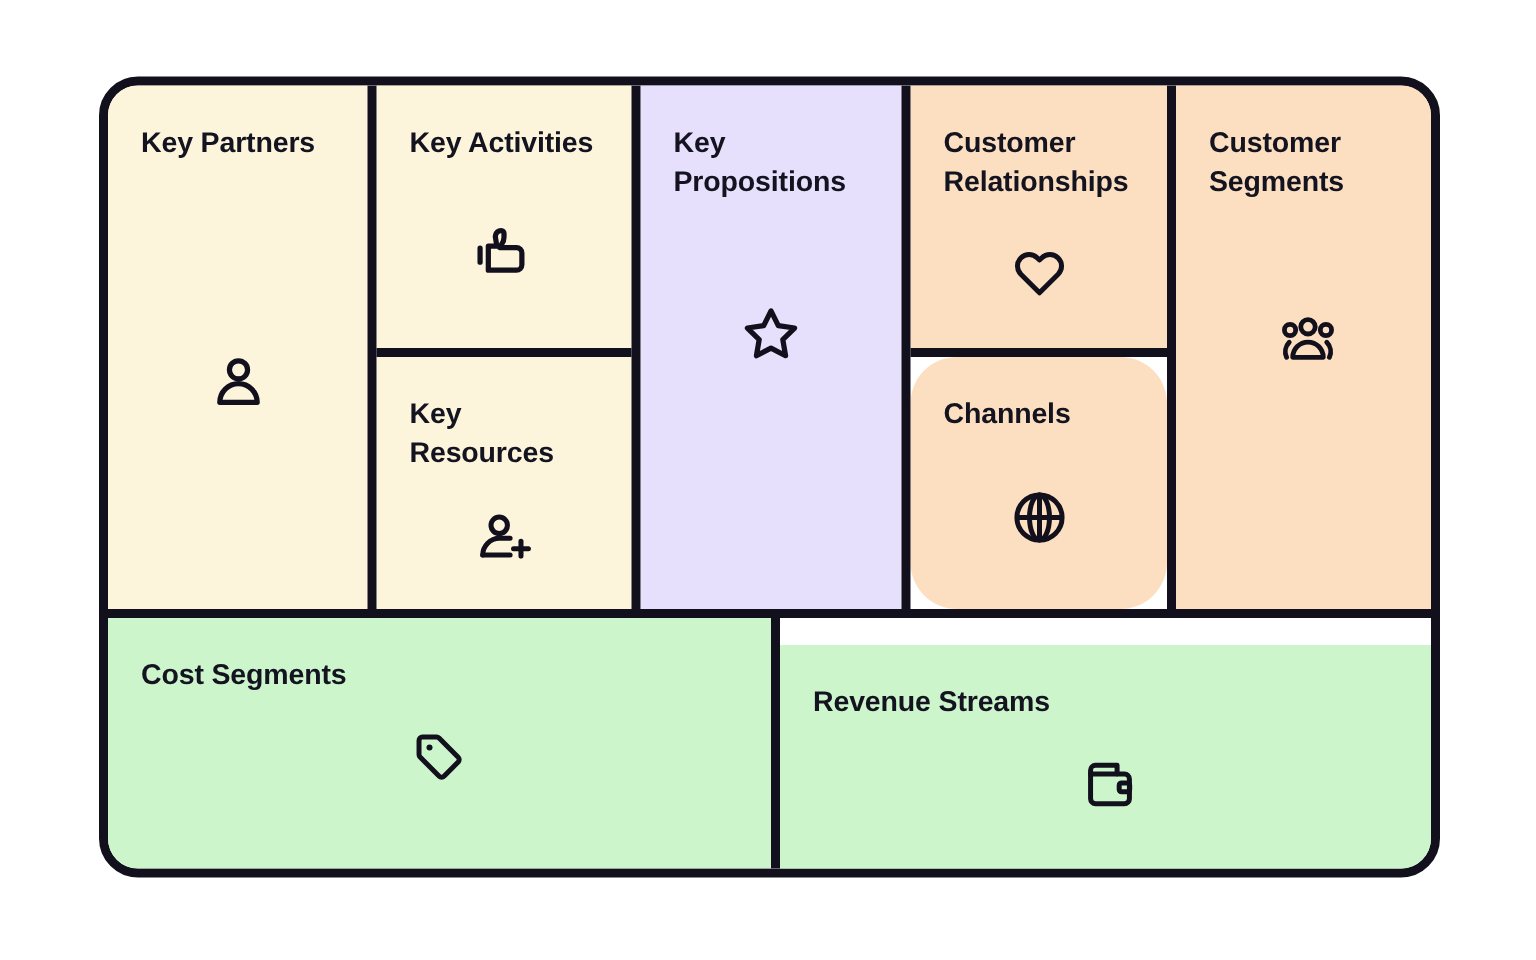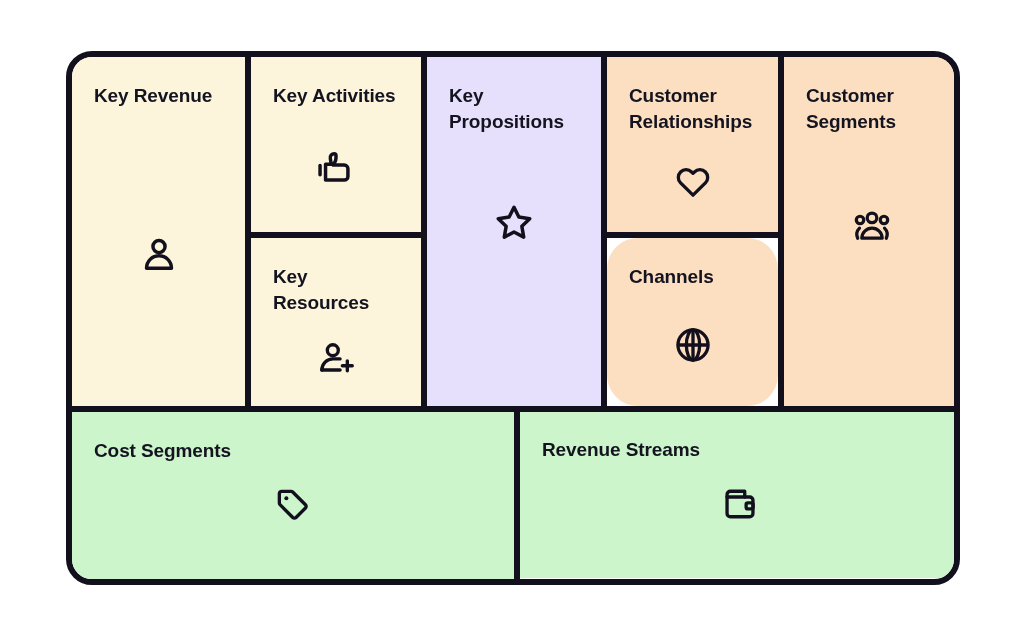--- a/index.html
+++ b/index.html
@@ -74,21 +74,21 @@
   }
 </style>
 </head>
 <body>
 
 <div id="canvas-root">
 
   <div class="bmc-frame">
 
     <div class="bmc-block" style="left:0px; top:0px; width:173px; height:349px; background:#fcf5dc;">
-      <div class="block-title">Key Revenue</div>
+      <div class="block-title">Key Partners</div>
       <div class="block-icon">
         <svg width="44" height="44" viewBox="0 0 24 24" fill="none" stroke="#12101c" stroke-width="1.9" stroke-linecap="round" stroke-linejoin="round">
           <circle cx="12" cy="7.4" r="3.3"></circle>
           <path d="M5.2 19.2a6.8 6.8 0 0 1 13.6 0z"></path>
         </svg>
       </div>
     </div>
 
     <div class="bmc-block" style="left:179px; top:0px; width:170px; height:175px; background:#fcf5dc;">
       <div class="block-title">Key Activities</div>
@@ -164,21 +164,21 @@
     <div class="bmc-block" style="left:0px; top:355px; width:442px; height:167px; background:#cdf5cc;">
       <div class="block-title">Cost Segments</div>
       <div class="block-icon" style="padding-bottom:34px;">
         <svg width="42" height="42" viewBox="0 0 24 24" fill="none" stroke="#12101c" stroke-width="1.9" stroke-linecap="round" stroke-linejoin="round">
           <path d="M4.2 10.9V5.5a1.3 1.3 0 0 1 1.3-1.3h5.4a1.3 1.3 0 0 1 .92.38l7.3 7.3a1.3 1.3 0 0 1 0 1.84l-5.4 5.4a1.3 1.3 0 0 1-1.84 0l-7.3-7.3a1.3 1.3 0 0 1-.38-.92z"></path>
           <circle cx="8.2" cy="8.2" r="1.15" fill="#12101c" stroke="none"></circle>
         </svg>
       </div>
     </div>
 
-    <div class="bmc-block" style="left:448px; top:354px; width:440px; height:167px; background:#cdf5cc;">
+    <div class="bmc-block" style="left:448px; top:373px; width:440px; height:167px; background:#cdf5cc;">
       <div class="block-title">Revenue Streams</div>
       <div class="block-icon" style="padding-bottom:34px;">
         <svg width="42" height="42" viewBox="0 0 24 24" fill="none" stroke="#12101c" stroke-width="1.9" stroke-linecap="round" stroke-linejoin="round">
           <path d="M4.6 8.0v9.4a1.9 1.9 0 0 0 1.9 1.9h11.0a1.9 1.9 0 0 0 1.9-1.9V9.9a1.9 1.9 0 0 0-1.9-1.9z"></path>
           <path d="M4.6 8.0V6.6a1.9 1.9 0 0 1 1.9-1.9h8.2v3.3"></path>
           <rect x="15.5" y="11.4" width="4.0" height="3.4" rx="0.9"></rect>
         </svg>
       </div>
     </div>
 

